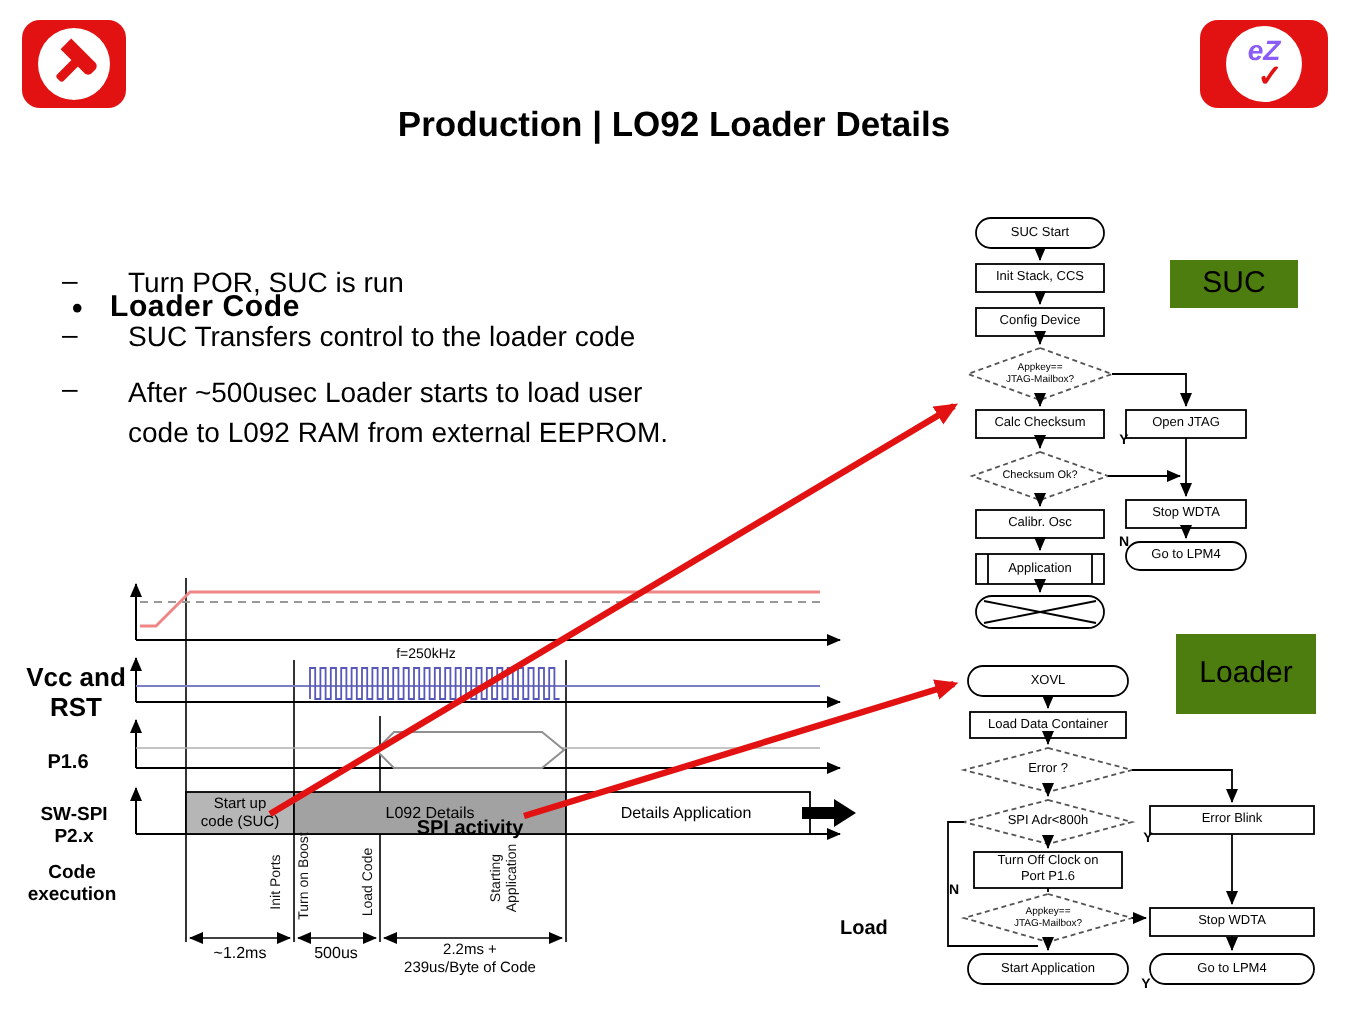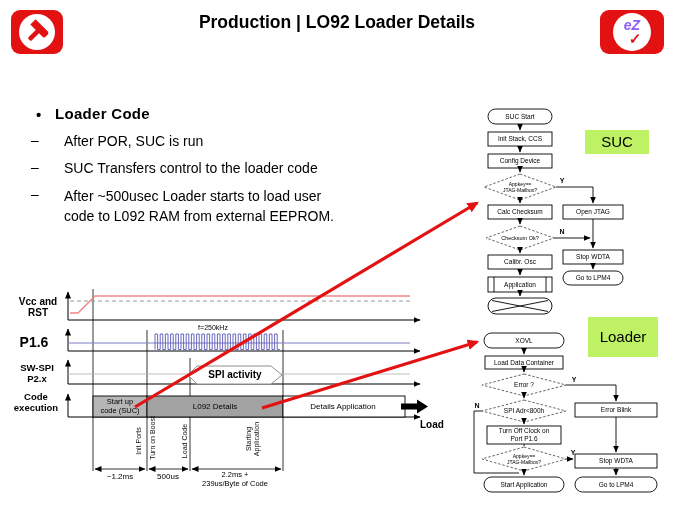--- a/index.html
+++ b/index.html
@@ -2,24 +2,24 @@
 <html><head>
 <meta charset="utf-8">
 <style>
   * { margin:0; padding:0; box-sizing:border-box; }
   html,body { width:674px; height:506px; }
   body { background:#fff; font-family:"Liberation Sans", sans-serif; position:relative; overflow:hidden; color:#000; }
   svg.canvas { position:absolute; left:0; top:0; }
   .lbl { position:absolute; display:flex; align-items:center; justify-content:center;
          text-align:center; white-space:pre-line; line-height:1.15; color:#000; }
   .left { justify-content:flex-start; text-align:left; }
-  .b { font-weight:bold; }
+  .b { font-weight:bold;margin-top:40px; }
   .rot { position:absolute; transform-origin:0 100%; transform:rotate(-90deg);
          font-size:7px; line-height:8px; white-space:pre-line; text-align:center; color:#111; }
-  .graybox { background:#bef264; }
+  .graybox { background:#4d7c0f; }
   .logo { position:absolute; background:#e31212; border-radius:9px;
           display:flex; align-items:center; justify-content:center; }
   .logo-circle { background:#fff; border-radius:50%; width:36px; height:36px;
                  display:flex; flex-direction:column; align-items:center; justify-content:center; }
   .ez-text { color:#8b5cf6; font-weight:bold; font-size:14px; line-height:13px; font-style:italic; }
   .ez-check { color:#e31212; font-weight:bold; font-size:15px; line-height:13px; margin-left:6px; }
 </style>
 </head>
 <body>
 
@@ -155,32 +155,32 @@
   <div class="logo-circle" style="width:38px;height:38px">
     <div class="ez-text">eZ</div>
     <div class="ez-check">✓</div>
   </div>
 </div>
 
 <div class="lbl b left" style="left:36px;top:107px;width:12px;height:16px;font-size:15px">•</div>
 <div class="lbl b left" style="left:55px;top:105px;width:220px;height:18px;font-size:15px;letter-spacing:0.3px">Loader Code</div>
 
 <div class="lbl left" style="left:31px;top:132px;width:14px;height:16px;font-size:14px">–</div>
-<div class="lbl left" style="left:64px;top:132px;width:360px;height:18px;font-size:14px">After POR, SUC is run</div>
+<div class="lbl left" style="left:64px;top:132px;width:360px;height:18px;font-size:14px">Turn POR, SUC is run</div>
 
 <div class="lbl left" style="left:31px;top:159px;width:14px;height:16px;font-size:14px">–</div>
 <div class="lbl left" style="left:64px;top:159px;width:360px;height:18px;font-size:14px">SUC Transfers control to the loader code</div>
 
 <div class="lbl left" style="left:31px;top:186px;width:14px;height:16px;font-size:14px">–</div>
 <div class="lbl left" style="left:64px;top:186px;width:370px;height:40px;font-size:14px;line-height:20px;align-items:flex-start">After ~500usec Loader starts to load user
 code to L092 RAM from external EEPROM.</div>
 
-<div class="lbl b" style="left:12px;top:296px;width:52px;height:22px;font-size:10px">Vcc and
+<div class="lbl b" style="left:12px;top:296px;width:52px;height:22px;font-size:13px">Vcc and
 RST</div>
-<div class="lbl b" style="left:12px;top:336px;width:44px;height:12px;font-size:14px">P1.6</div>
+<div class="lbl b" style="left:12px;top:336px;width:44px;height:12px;font-size:10px">P1.6</div>
 <div class="lbl b" style="left:10px;top:363px;width:54px;height:22px;font-size:9.5px">SW-SPI
 P2.x</div>
 <div class="lbl b" style="left:6px;top:392px;width:60px;height:22px;font-size:9.5px">Code
 execution</div>
 
 <div class="lbl" style="left:189px;top:324px;width:48px;height:9px;font-size:7px">f=250kHz</div>
 <div class="lbl b" style="left:196px;top:369px;width:78px;height:12px;font-size:10px">SPI activity</div>
 
 <div class="lbl" style="left:94px;top:397px;width:52px;height:19px;font-size:7.5px">Start up
 code (SUC)</div>

